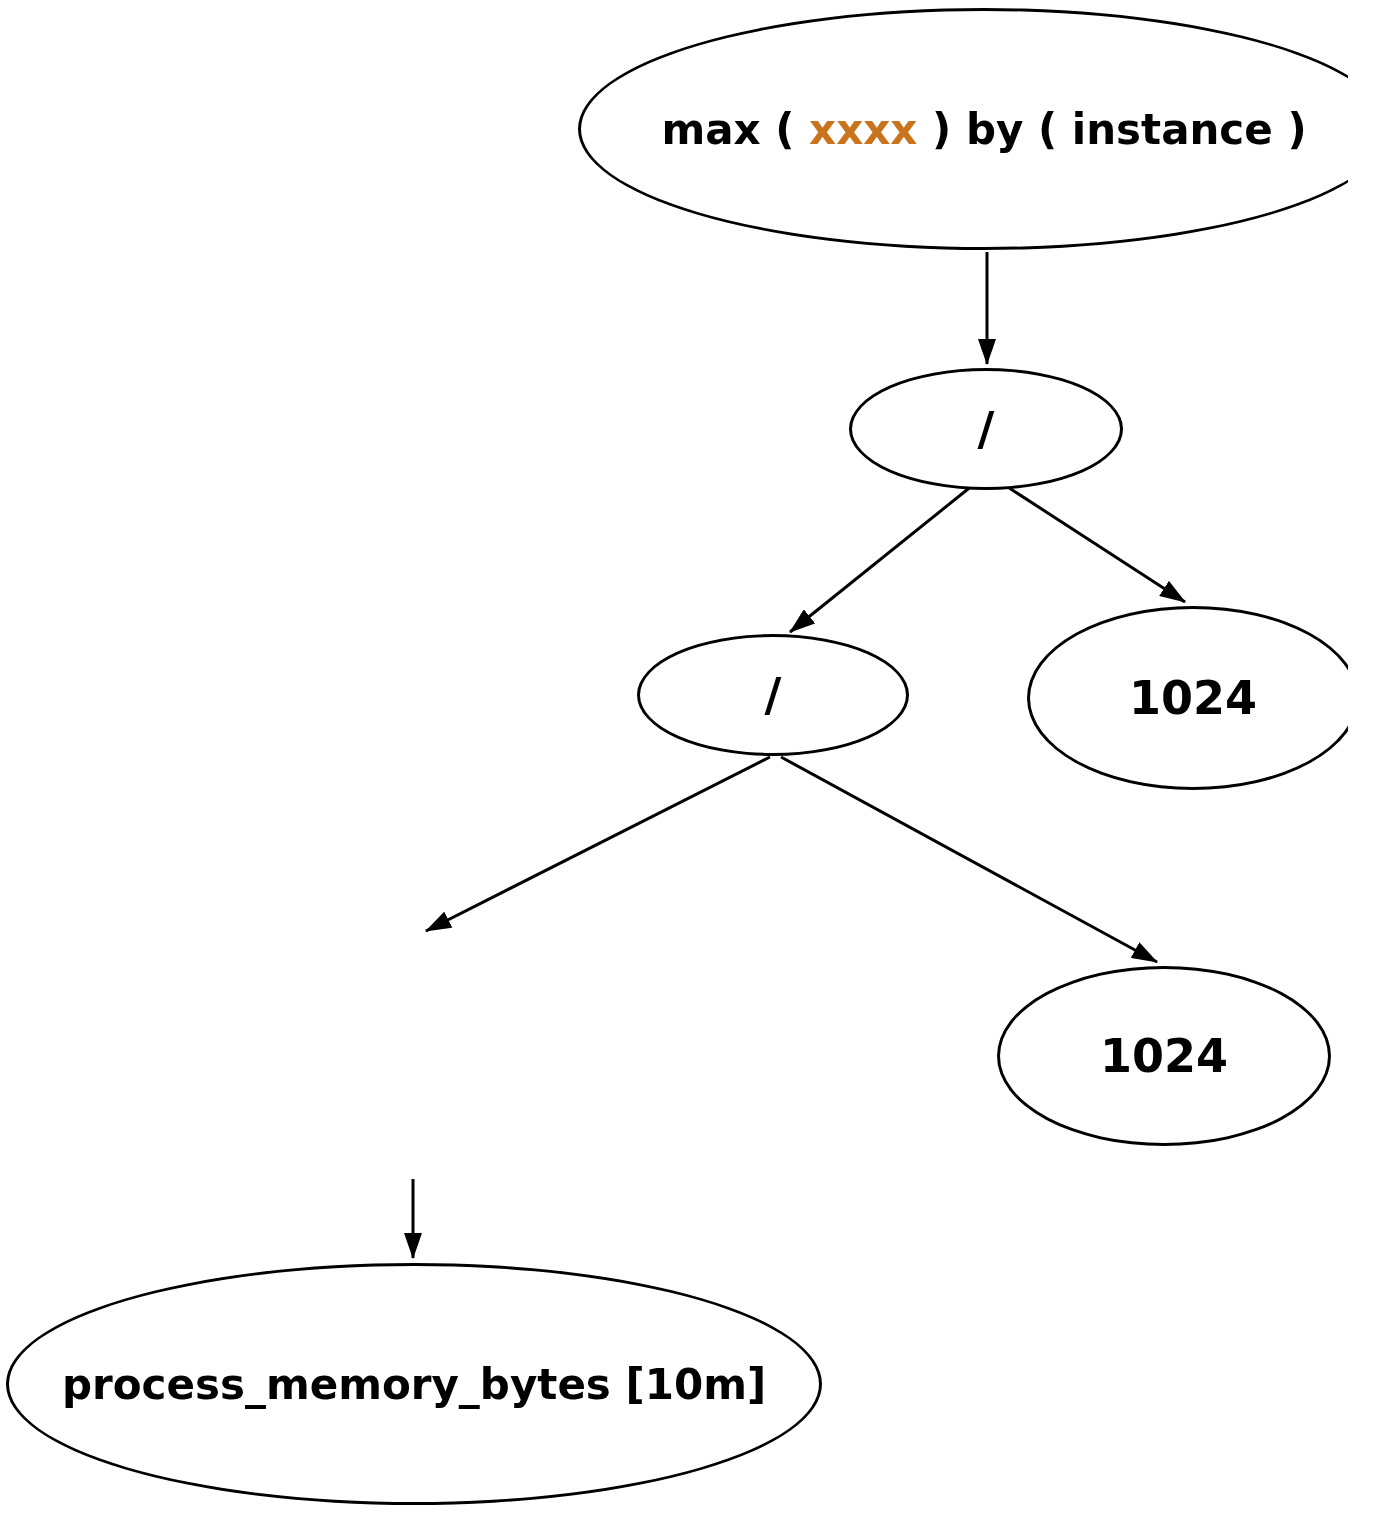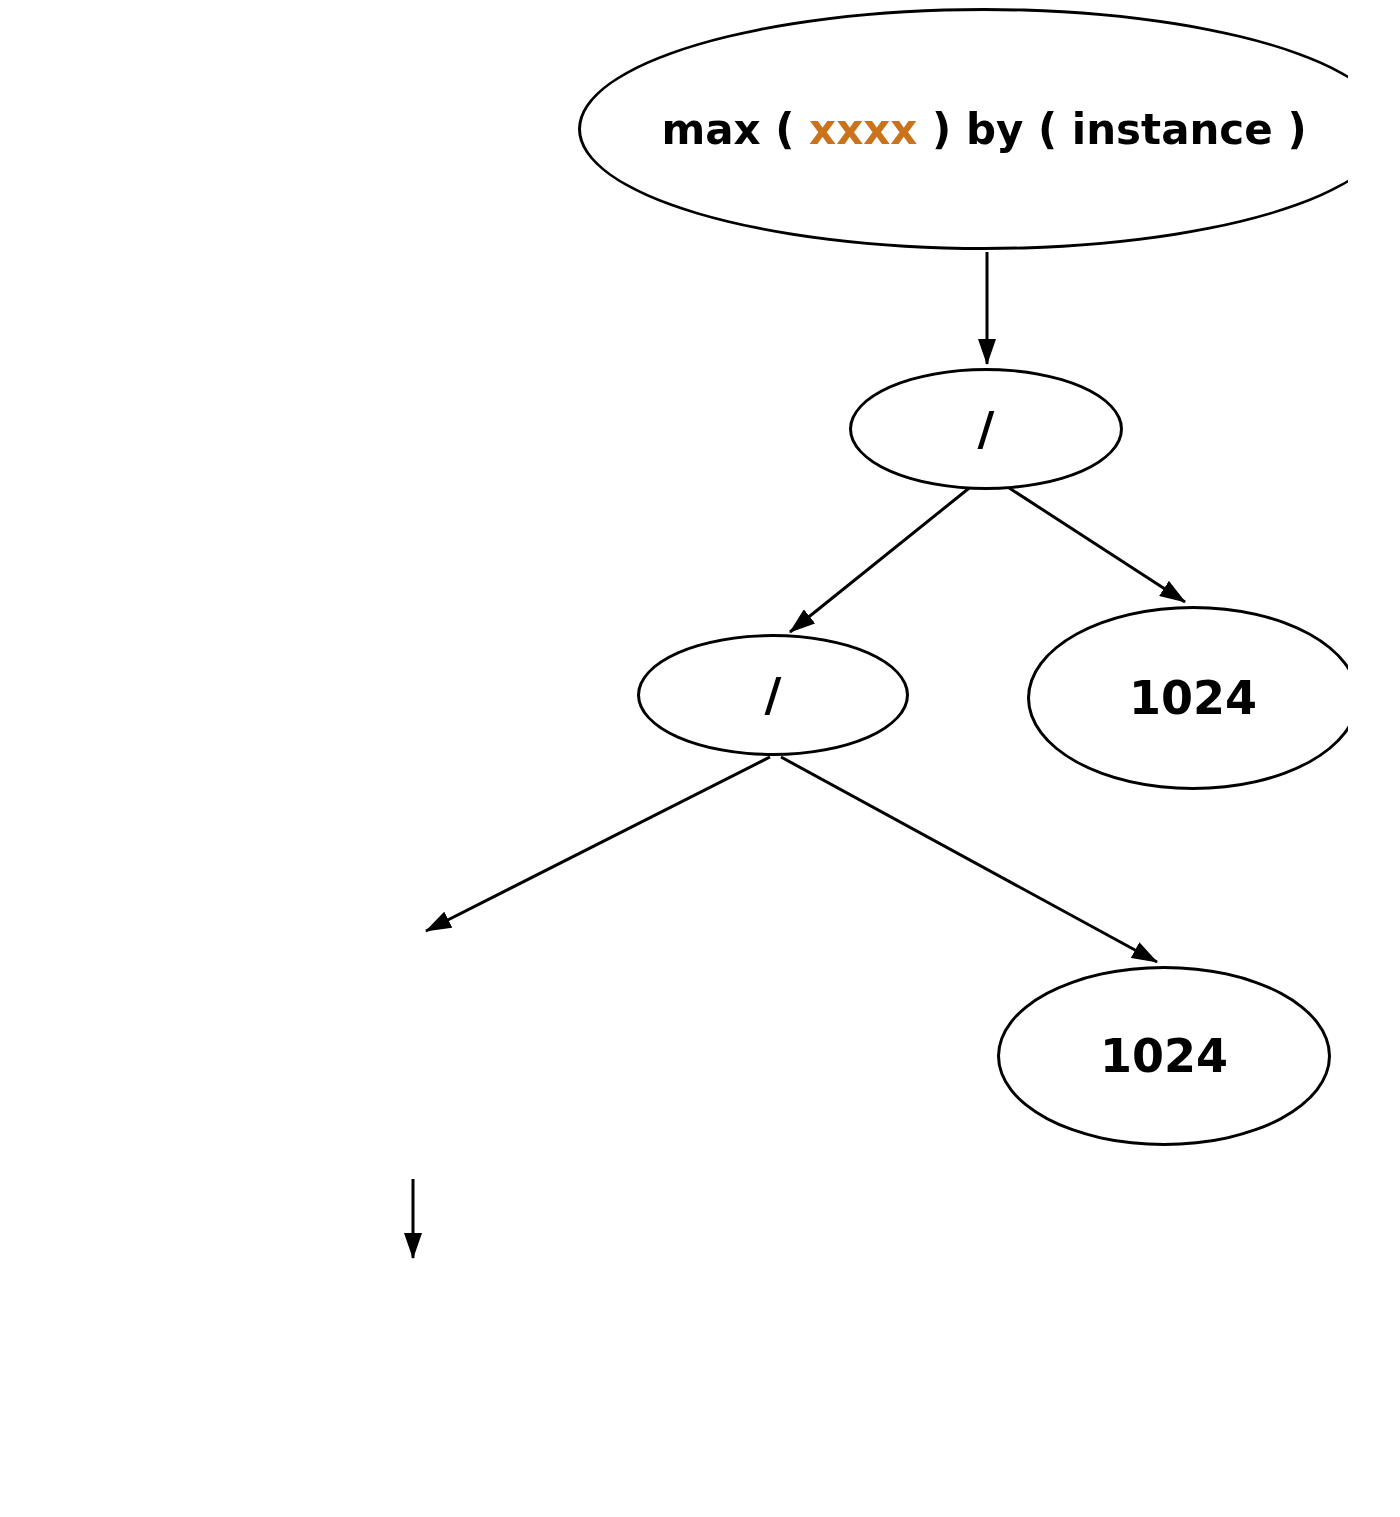--- a/index.html
+++ b/index.html
@@ -86,14 +86,17 @@
 
   <div class="node n-div2 fs-op">
     <span class="label">/</span>
   </div>
 
 
   <div class="node n-const2 fs-op">
     <span class="label">1024</span>
   </div>
 
+  <div class="node n-metric fs-big">
+    <span class="label">process_memory_bytes [10m]</span>
+  </div>
 
 </div>
 
 </body></html>

